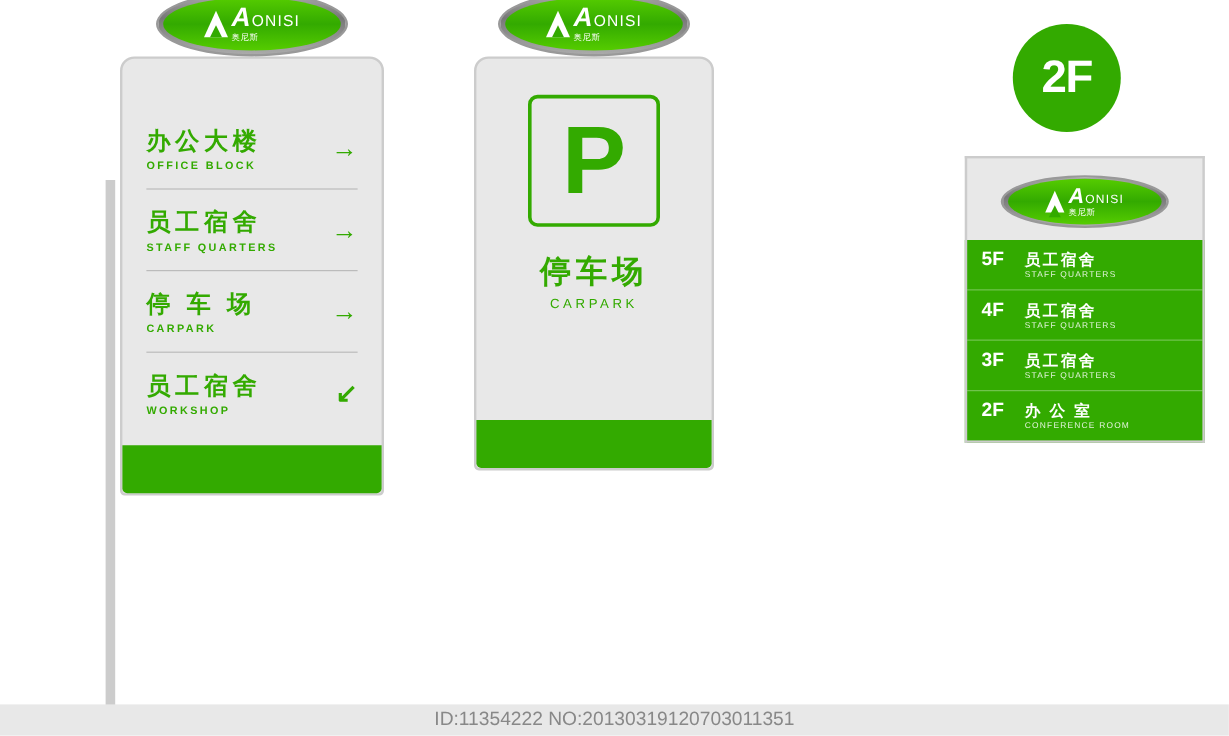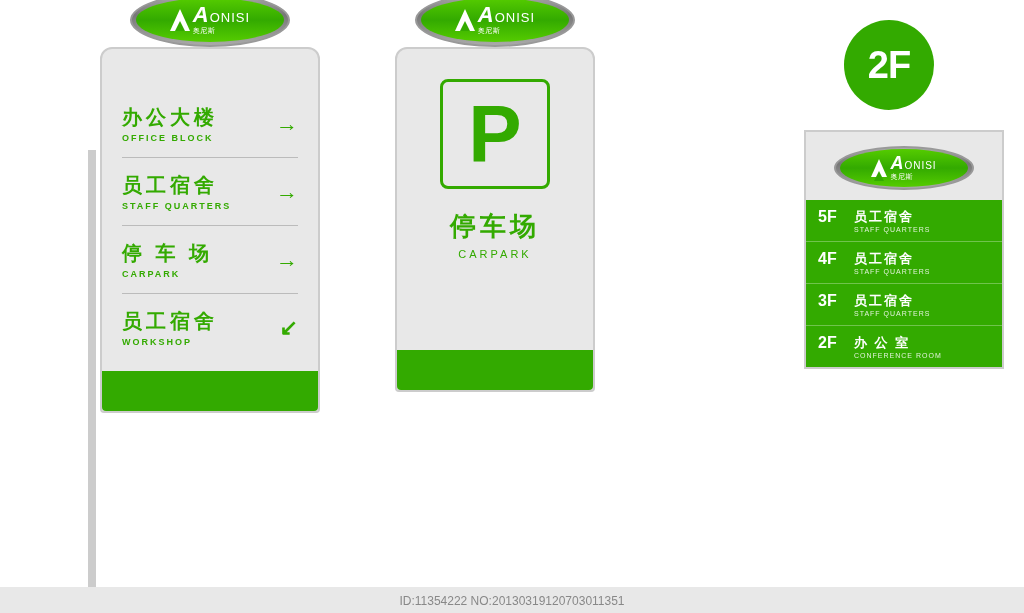--- a/index.html
+++ b/index.html
@@ -12,21 +12,21 @@
       position: relative;
     }
 
     
     .watermark {
       position: absolute;
       bottom: 8px;
       left: 0;
       right: 0;
       text-align: right;
-      font-size: 12px;
+      font-size: 16px;
       color: #888;
     }
 
     
     .sign1-container {
       position: absolute;
       left: 100px;
       top: 20px;
       display: flex;
       flex-direction: column;

